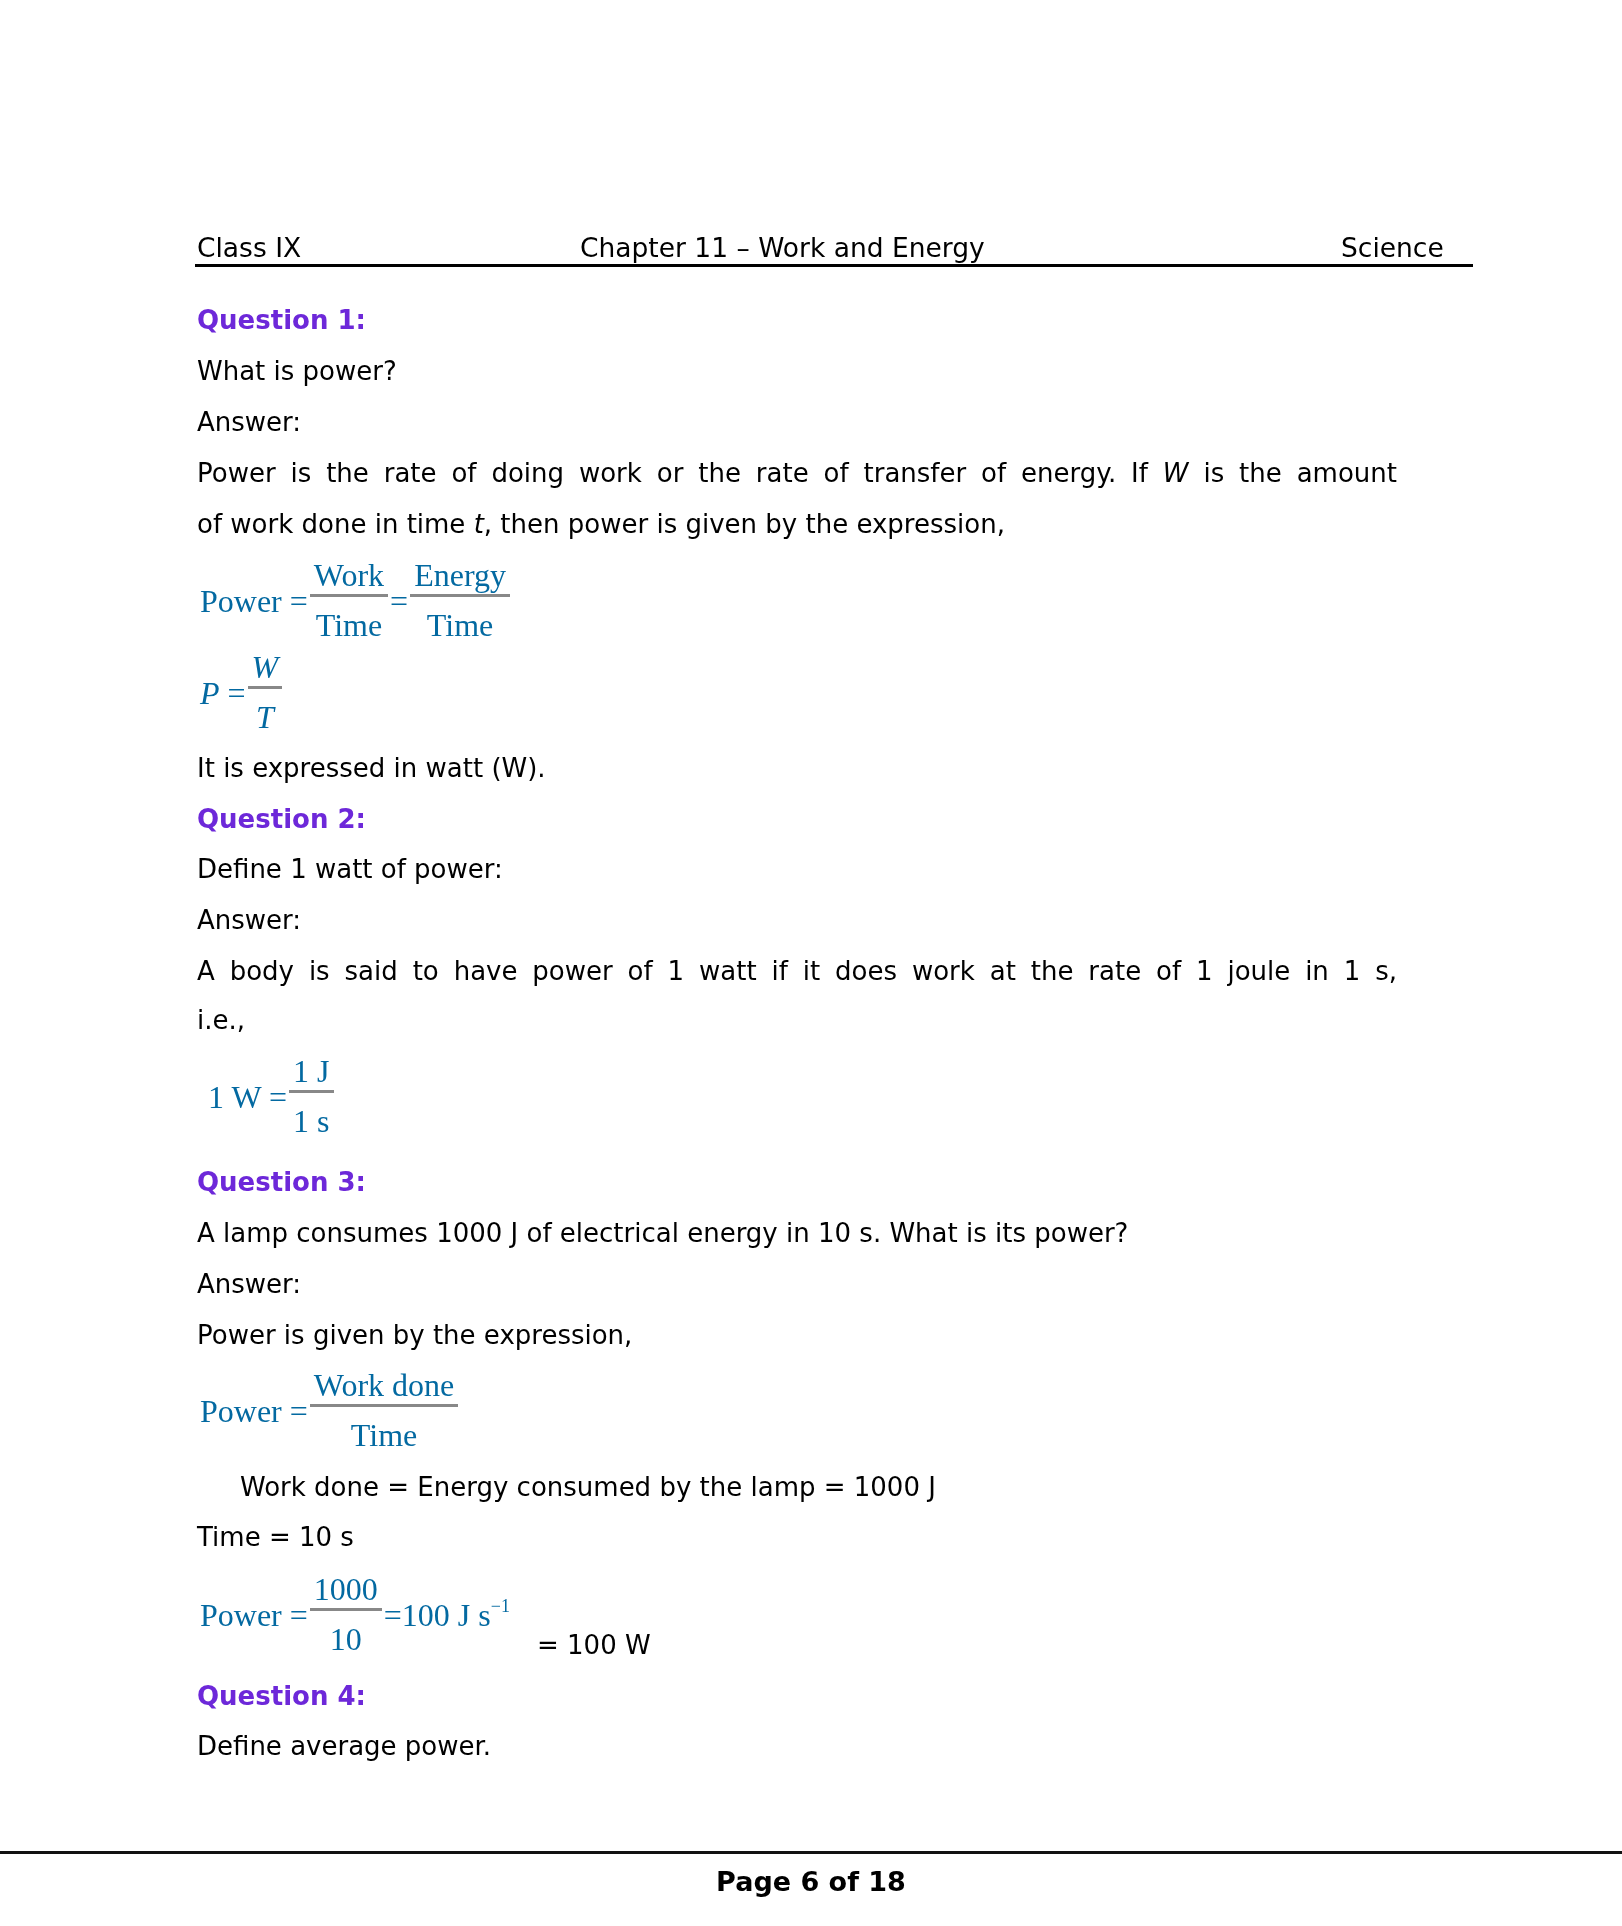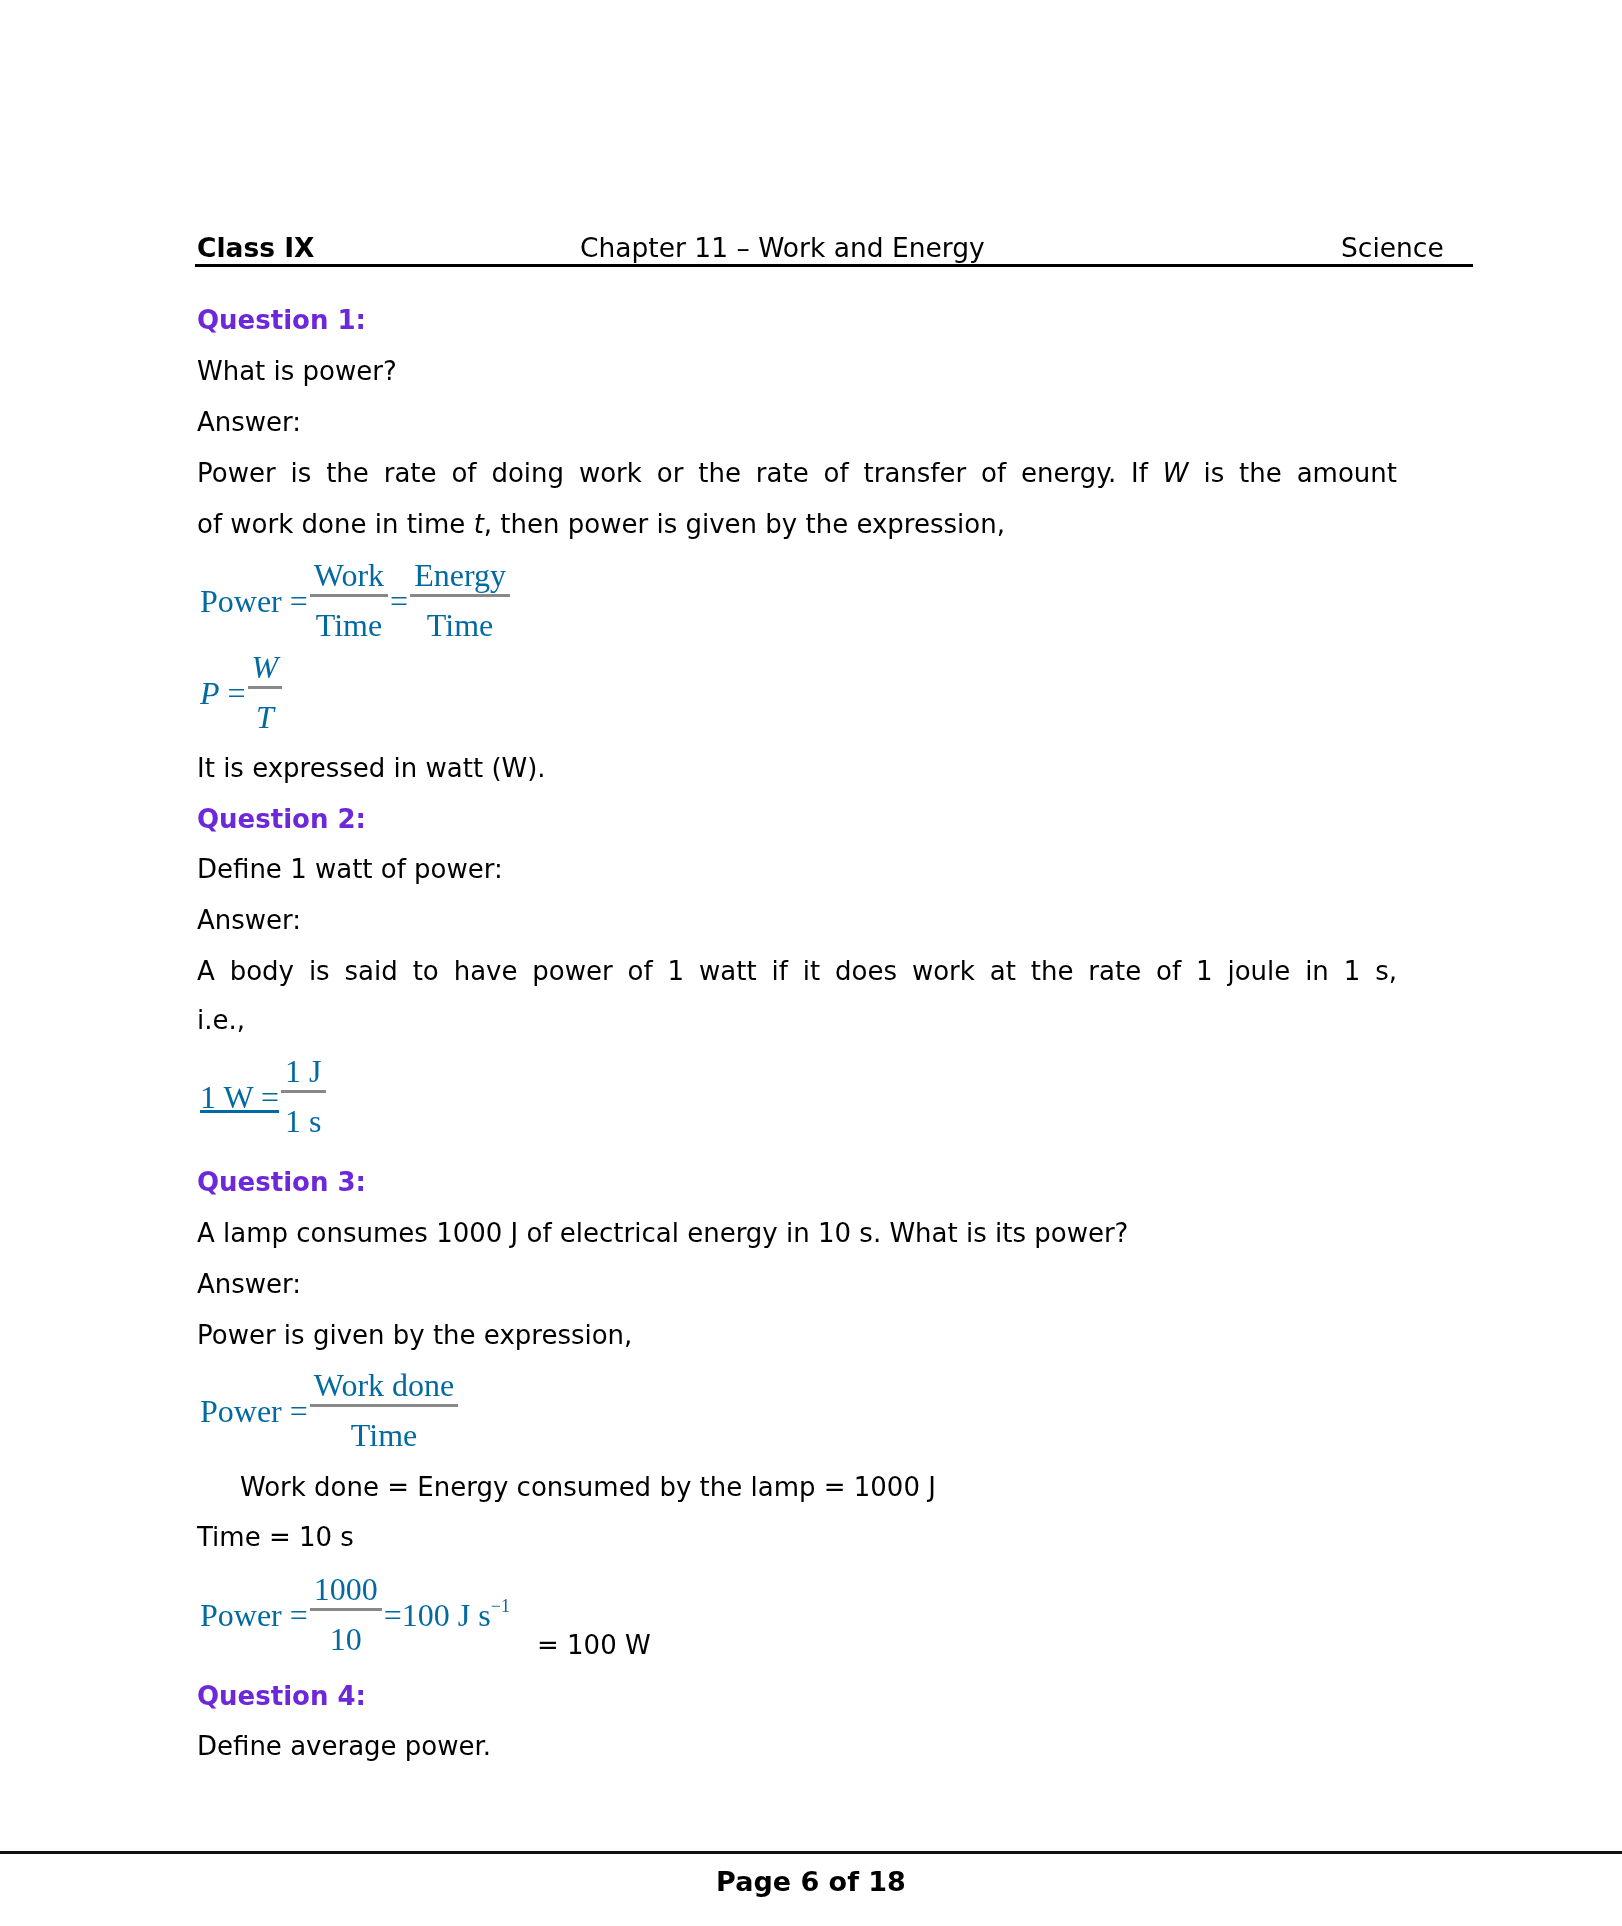--- a/index.html
+++ b/index.html
@@ -17,21 +17,21 @@
   .frac{display:inline-flex;flex-direction:column;align-items:center;vertical-align:middle;margin:0 2px;}
   .frac .num{padding:0 4px;line-height:38px;text-align:right;}
   .frac .bar{align-self:stretch;height:3px;background:#888;}
   .frac .den{padding:8px 4px;line-height:40px;}
   .it{font-style:italic;}
   sup.s{font-size:18px;vertical-align:14px;}
 </style>
 </head>
 <body>
 
-<div class="abs hdr" style="left:197px;top:232px;font-weight:bold;">Class IX</div>
+<div class="abs hdr" style="left:197px;top:232px;">Class IX</div>
 <div class="abs hdr" style="left:580px;top:232px;">Chapter 11 – Work and Energy</div>
 <div class="abs hdr" style="left:1341px;top:232px;">Science</div>
 <div class="rule-top"></div>
 
 <div class="abs q" style="left:197px;top:304px;">Question 1:</div>
 <div class="abs txt" style="left:197px;top:355px;">What is power?</div>
 <div class="abs txt" style="left:197px;top:406px;">Answer:</div>
 <div class="abs txt" style="left:197px;top:457px;width:1200px;">
   <span class="just"><span>Power is the rate of doing work or the rate of transfer of energy. If</span> <span class="it">W</span> <span>is the amount</span></span>
 </div>
@@ -62,21 +62,21 @@
 <div class="abs txt" style="left:197px;top:752px;">It is expressed in watt (W).</div>
 
 <div class="abs q" style="left:197px;top:803px;">Question 2:</div>
 <div class="abs txt" style="left:197px;top:853px;">Define 1 watt of power:</div>
 <div class="abs txt" style="left:197px;top:904px;">Answer:</div>
 <div class="abs txt" style="left:197px;top:955px;width:1200px;">
     <span class="just">A body is said to have power of 1 watt if it does work at the rate of 1 joule in 1 s,</span>
   </div>
 <div class="abs txt" style="left:197px;top:1004px;">i.e.,</div>
 
-<div class="abs math" style="left:200px;top:1052px;text-decoration:underline;">
+<div class="abs math" style="left:208px;top:1052px;">
   <span>1 W</span>
   <span>=</span><span class="frac">
       <span class="num">1 J</span>
       <span class="bar"></span>
       <span class="den">1 s</span>
     </span>
 </div>
 
 <div class="abs q" style="left:197px;top:1166px;">Question 3:</div>
 <div class="abs txt" style="left:197px;top:1217px;">A lamp consumes 1000 J of electrical energy in 10 s. What is its power?</div>

